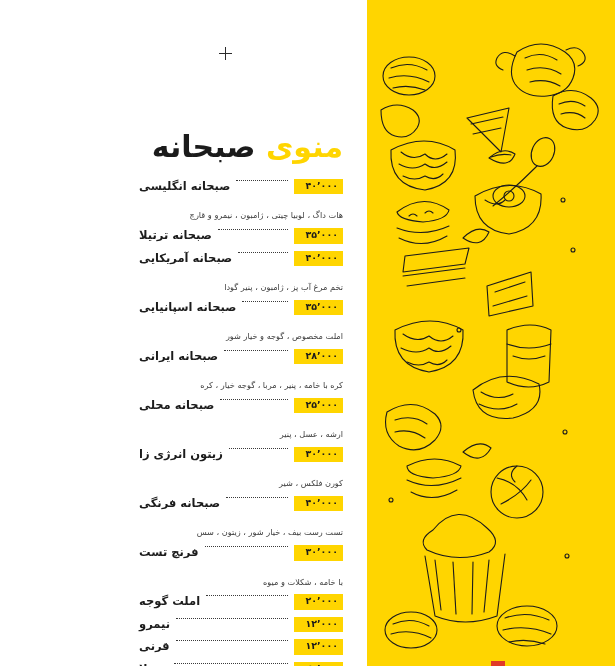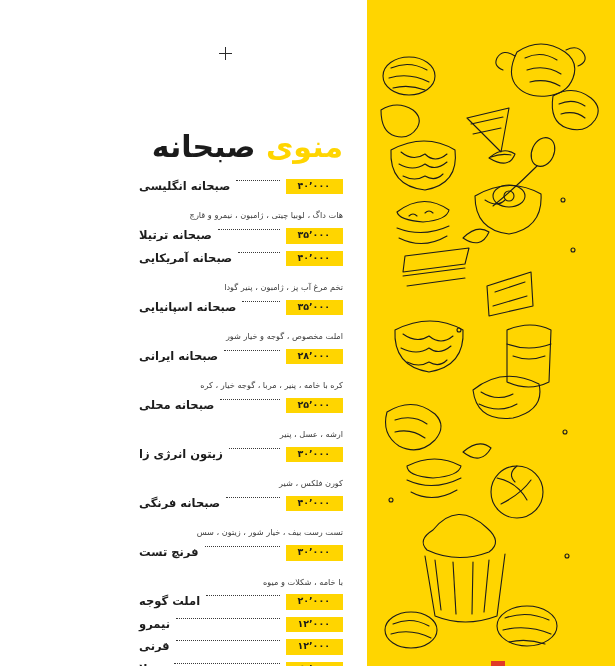--- a/index.html
+++ b/index.html
@@ -96,21 +96,21 @@
     height: 1px;
     border-bottom: 1.2px dotted #3a3a3a;
     margin: 0 2px 4px 2px;
     min-width: 4px;
   }
   .price {
     background: #FFD500;
     color: #1c1c1c;
     font-size: 9.5px;
     font-weight: bold;
-    padding: 2px 13px 3px 11px;
+    padding: 2px 5px 3px 11px;
     white-space: nowrap;
     line-height: 1.1;
   }
   .item-desc {
     font-size: 8.2px;
     color: #3d3d3d;
     margin-top: 16px;
     line-height: 1.3;
     white-space: nowrap;
   }

